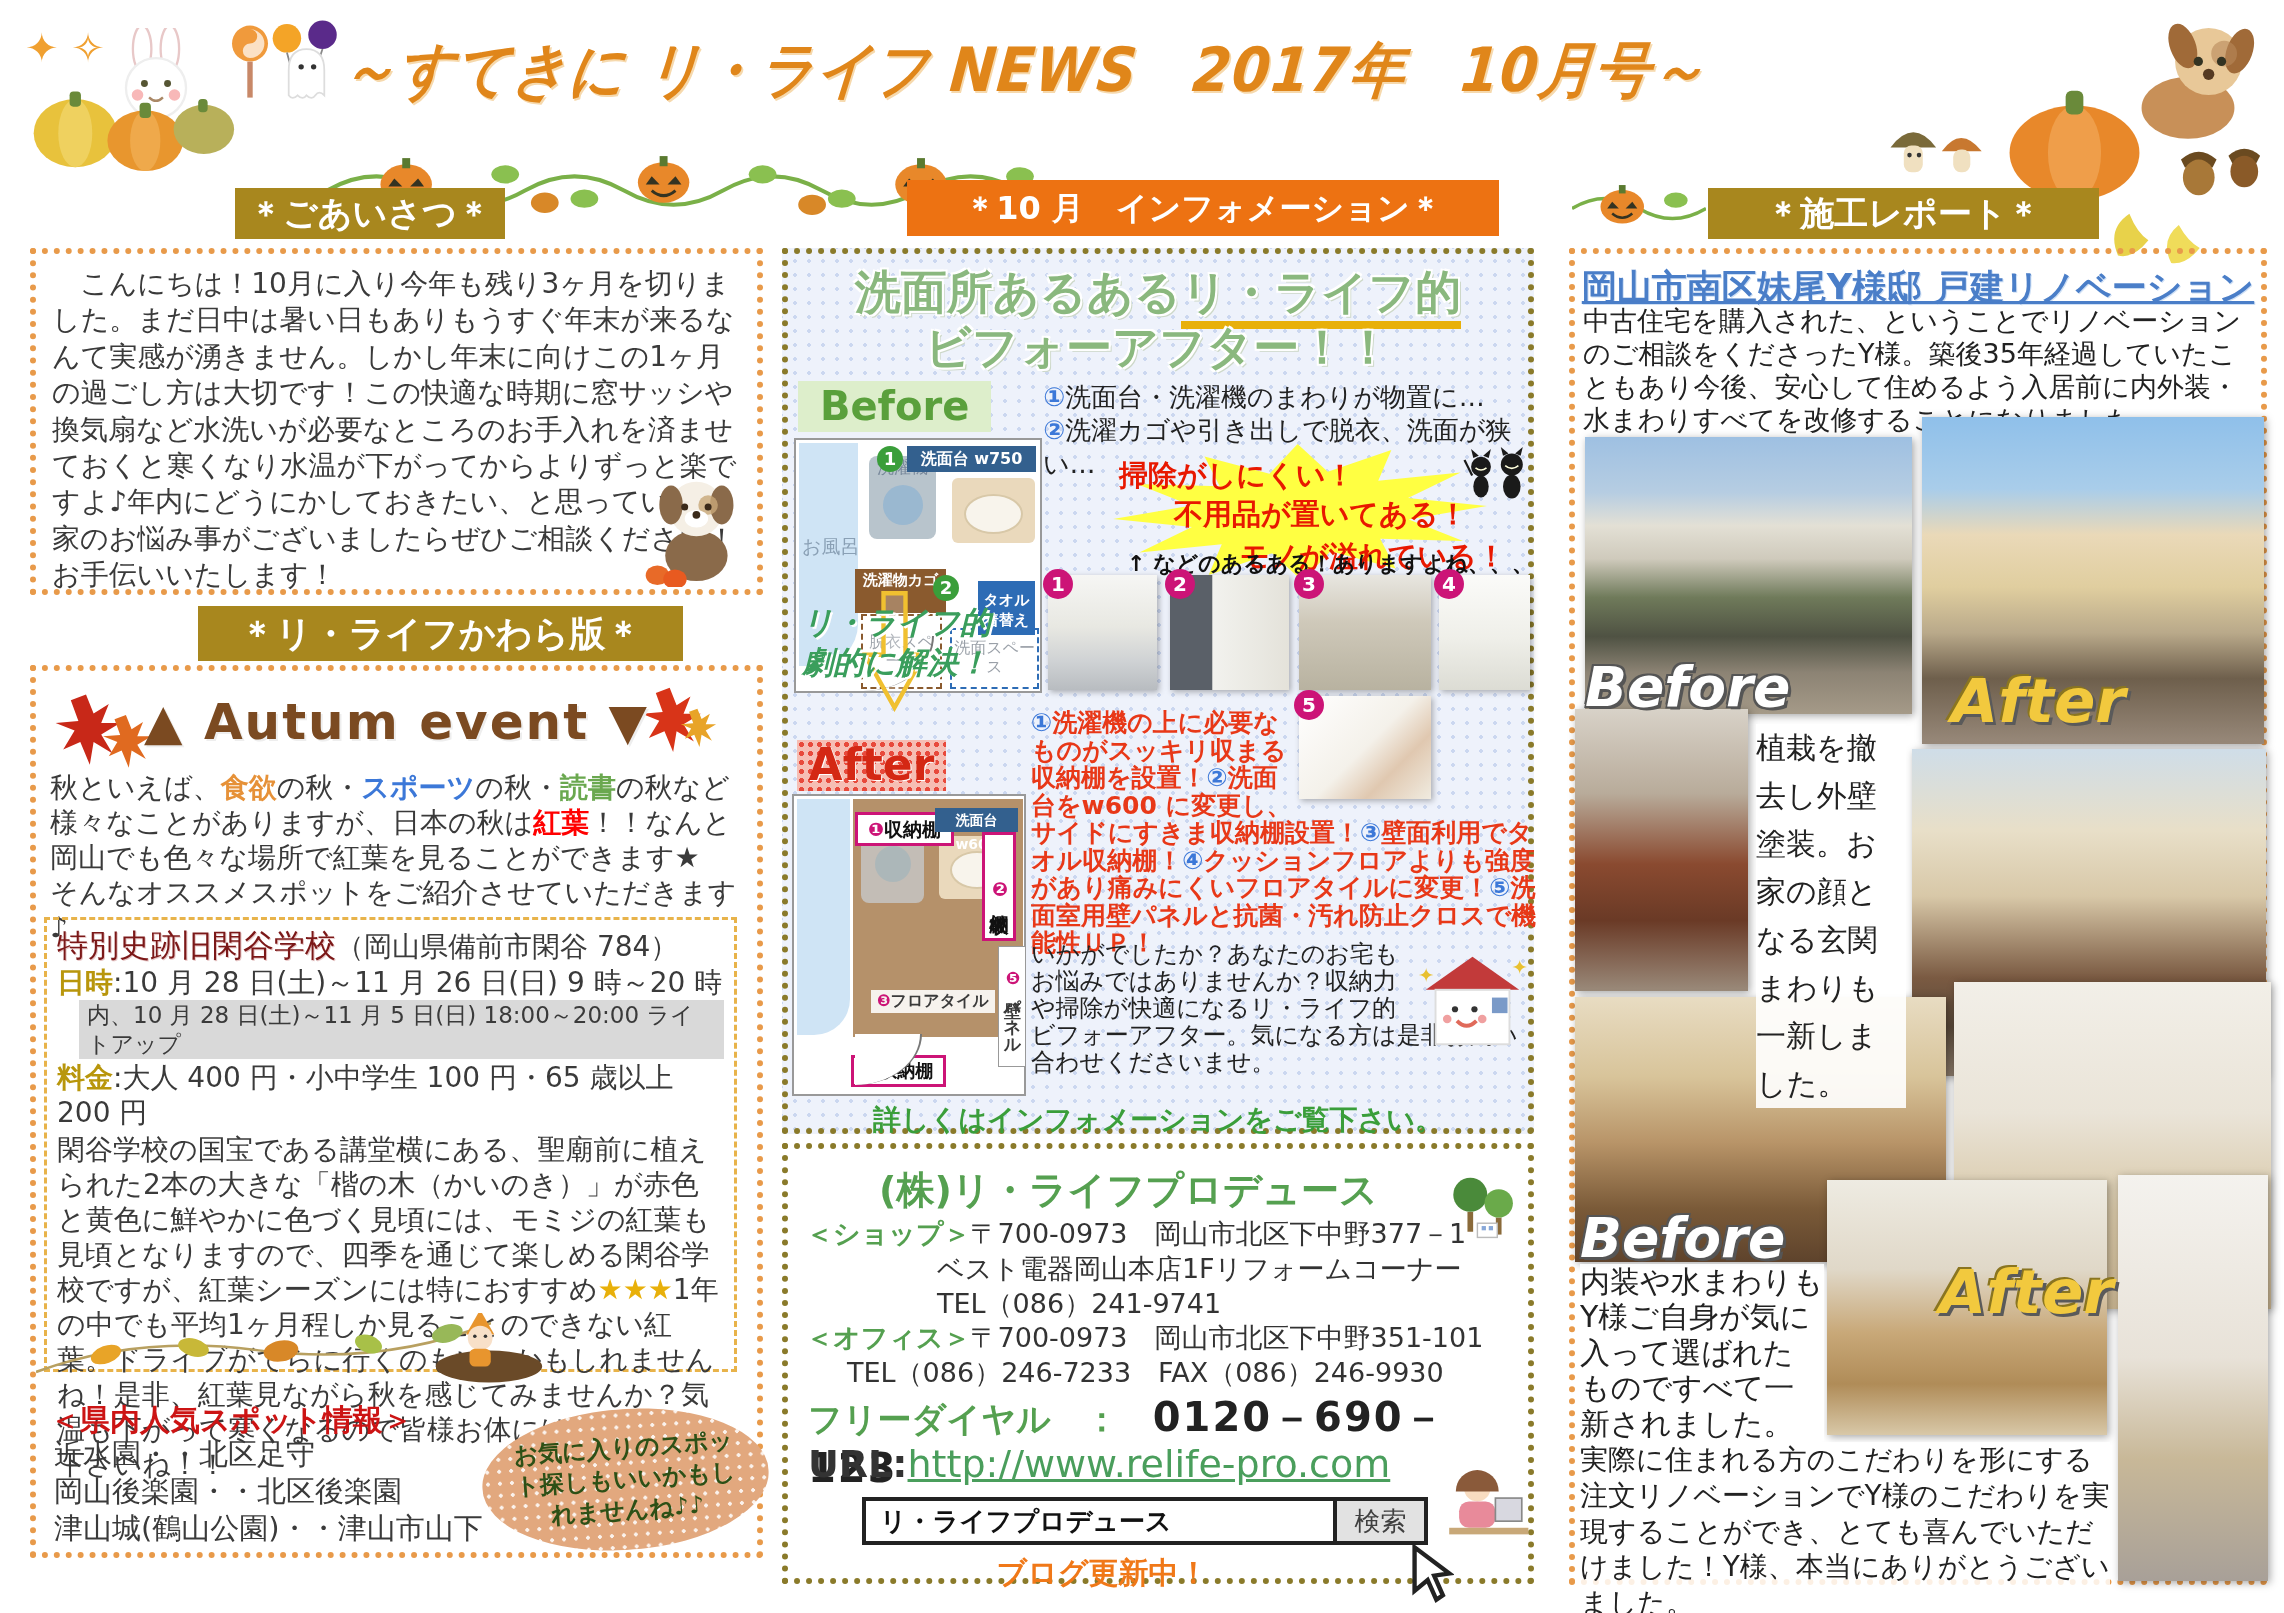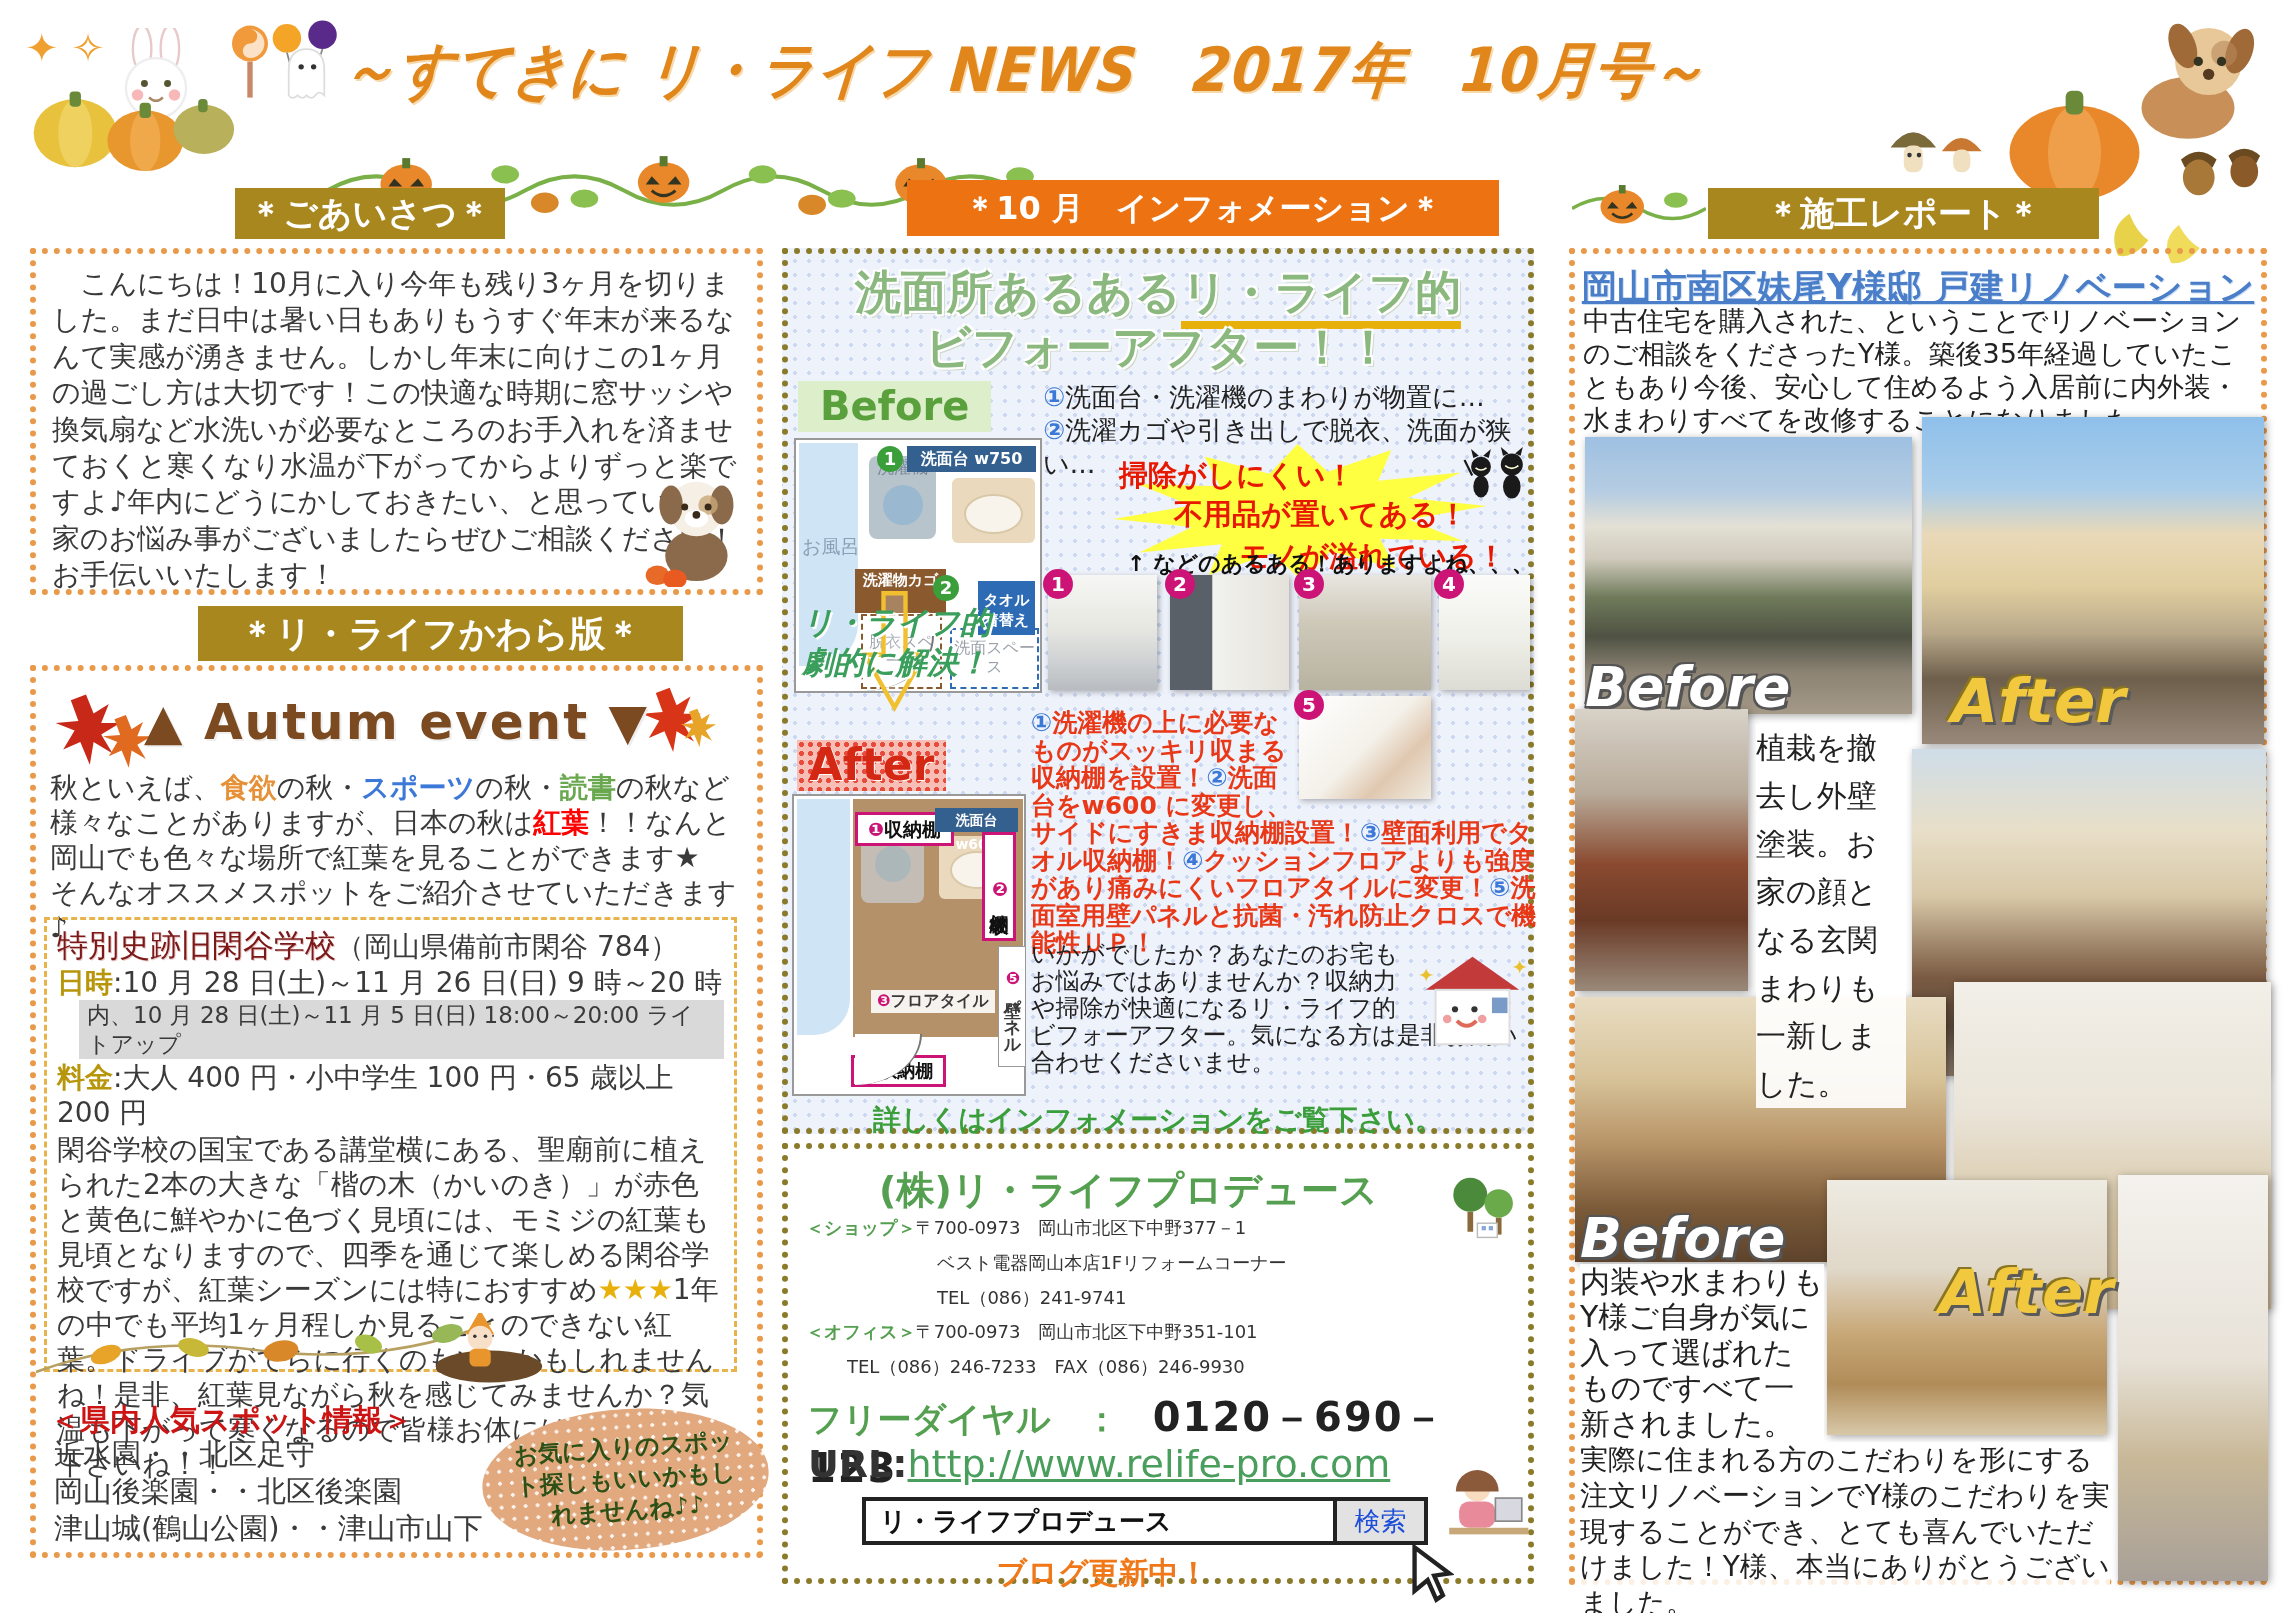--- a/index.html
+++ b/index.html
@@ -92,31 +92,31 @@
   .points-par{left:243px;top:455px;width:510px;margin:0;font-size:25px;line-height:1.1;font-weight:bold;}
   .points-par .spacer{float:right;width:248px;height:85px;}
   .pt-num{color:#3c78d8;}
   .pt-txt{color:#e83818;}
   .concl-par{left:243px;top:687px;width:510px;margin:0;font-size:24px;line-height:1.12;color:#222;}
   .concl-par .spacer2{float:right;width:129px;height:77px;}
   .more-info{left:0;top:847px;width:100%;text-align:center;font-size:28px;font-weight:bold;color:#3a9e3a;}
   
   .company-box{left:782px;top:1143px;width:752px;height:441px;box-sizing:border-box;background:#fff;}
   .co-name{left:0;top:16px;width:92%;text-align:center;font-size:38px;font-weight:bold;color:#55a050;}
-  .co-line{font-size:18px;color:#333;}
+  .co-line{font-size:27px;color:#333;}
   .co-green{color:#55a050;font-weight:bold;}
   .freedial{left:20px;top:241px;font-size:34px;font-weight:bold;color:#55a050;}
   .freedial b{font-size:40px;color:#222;letter-spacing:2px;}
   .urlrow{left:20px;top:293px;font-size:38px;font-weight:bold;color:#333;}
   .urlrow a{color:#4a9e5c;text-decoration:underline;font-weight:normal;}
   .searchbar{left:74px;top:348px;width:566px;height:48px;border:4px solid #222;background:#fff;display:flex;box-sizing:border-box;}
   .searchbar input{flex:1;border:none;outline:none;font-size:26px;font-weight:bold;padding:0 14px;
     font-family:"DejaVu Sans","Liberation Sans",sans-serif;color:#111;background:#fff;}
   .searchbar button{width:91px;background:#e2e2e2;border:none;border-left:4px solid #222;font-size:26px;
-    font-family:"DejaVu Sans","Liberation Sans",sans-serif;color:#1d4ed8;cursor:pointer;}
+    font-family:"DejaVu Sans","Liberation Sans",sans-serif;color:#404040;cursor:pointer;}
   .blog-note{left:0;top:404px;width:85%;text-align:center;font-size:30px;font-weight:bold;color:#f07818;}
   
   .report-box{left:1569px;top:248px;width:698px;height:1337px;box-sizing:border-box;}
   .report-title{left:0;top:10px;width:100%;text-align:center;font-size:35px;font-weight:bold;color:#4a7ec8;
     text-decoration:underline;text-shadow:1px 1px 0 #cfe0f5;}
   .report-intro{left:8px;top:51px;width:675px;margin:0;font-size:27px;line-height:1.22;color:#222;}
   .photo{position:absolute;box-shadow:2px 2px 8px rgba(0,0,0,.35);}
   .ph-ext-before{background:linear-gradient(180deg,#9ec0e2 0%,#b6cde2 20%,#e3e0d5 32%,#cfcabc 44%,#6f7a5a 58%,#4f5243 72%,#8c8374 85%,#a59a88 100%);}
   .ph-ext-after{background:linear-gradient(180deg,#8fc0ea 0%,#a9cdea 22%,#ead9b8 36%,#e0ce9f 52%,#b9a98a 66%,#6e5f4c 80%,#98897a 100%);}
   .ph-entr-before{background:linear-gradient(180deg,#d8d2c8 0%,#b8ab9a 30%,#8a4a30 55%,#6a3a26 75%,#9a8a7a 100%);}

